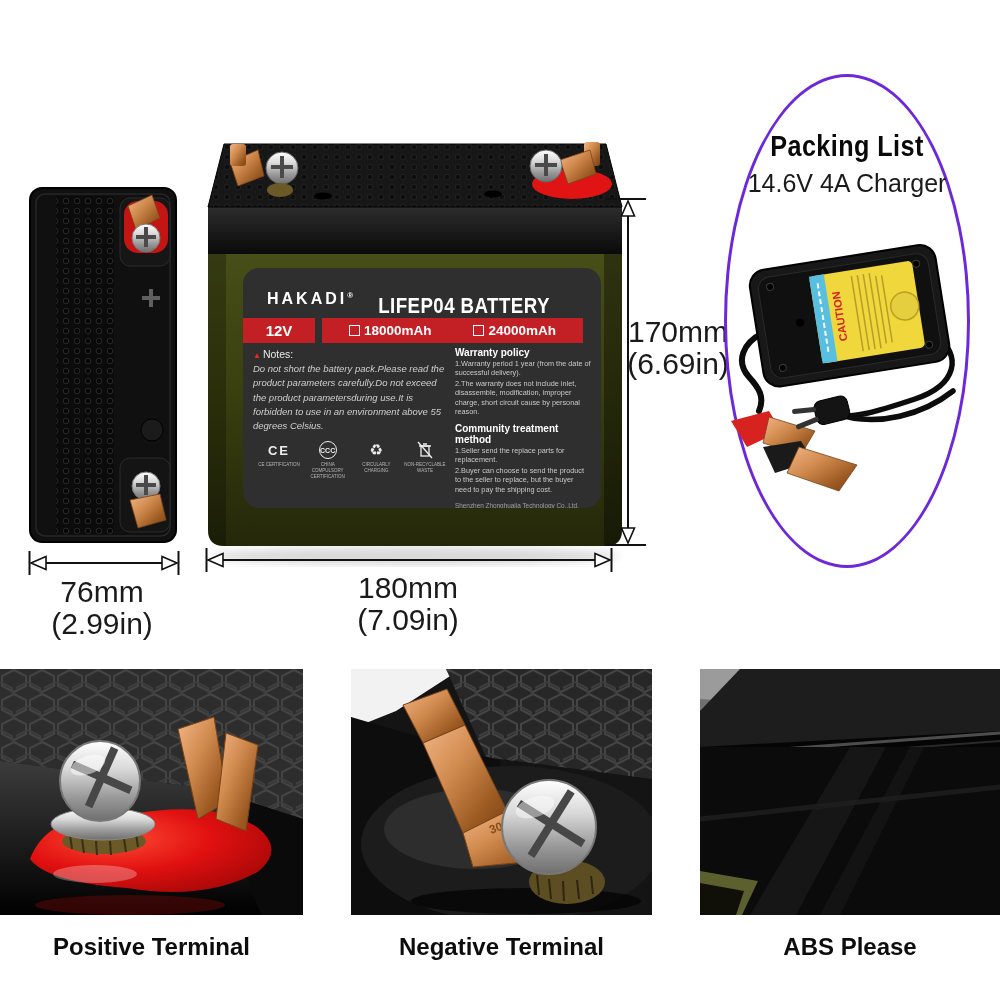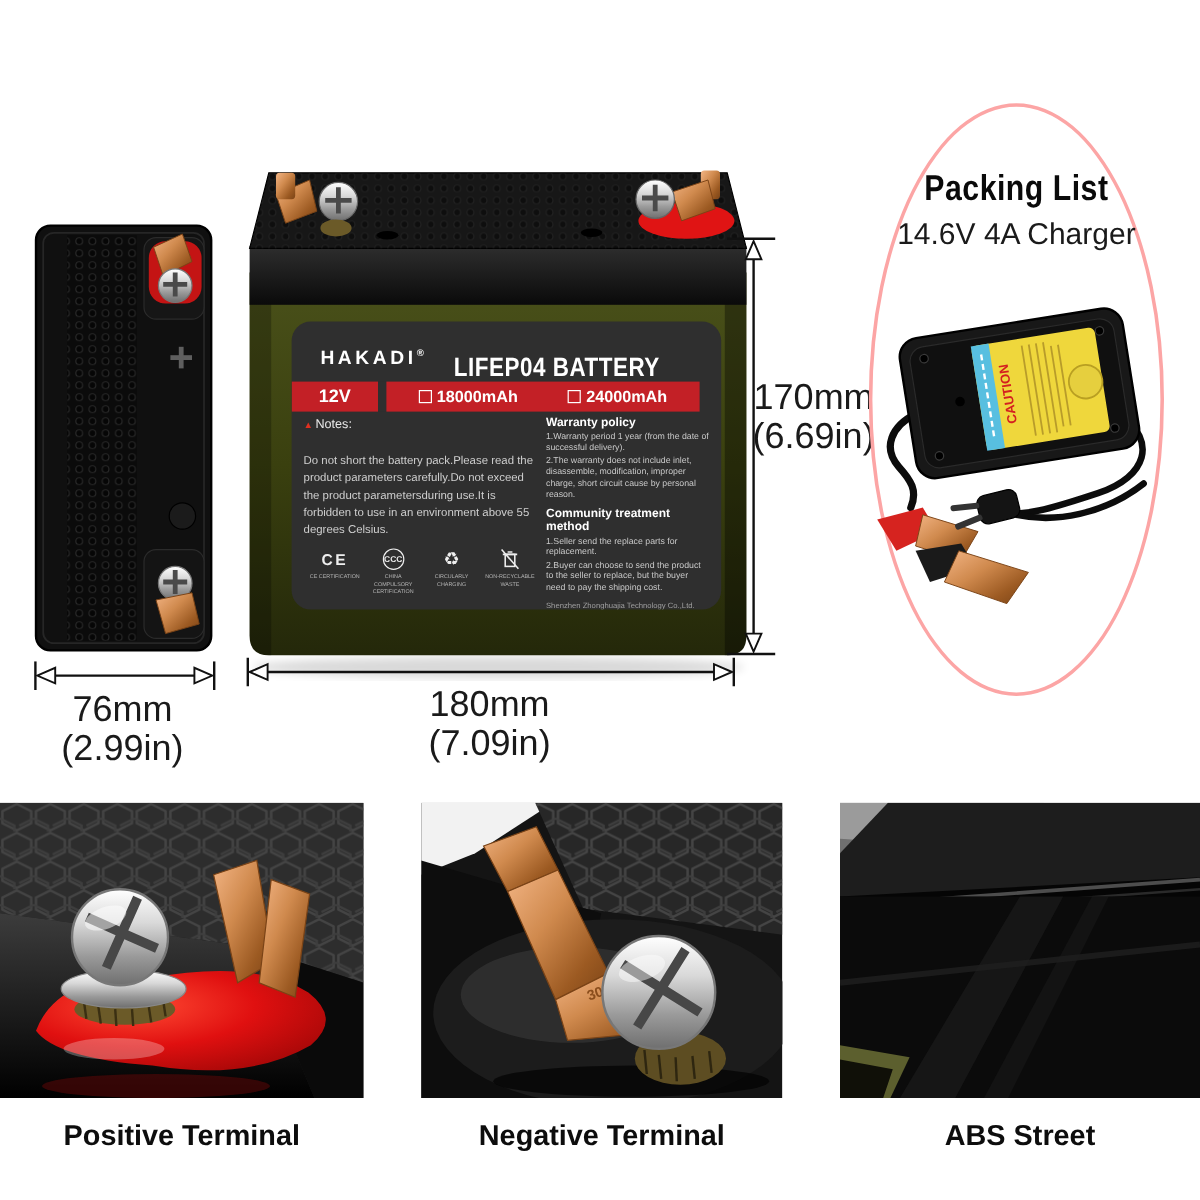--- a/index.html
+++ b/index.html
@@ -23,34 +23,34 @@
                 font-size:15px;font-weight:700;}
   .redbar .gap{width:7px;background:#2f2f2f;}
   .redbar .seg2{flex:1;background:#c32026;display:flex;align-items:center;justify-content:space-around;
                 padding:0 6px;font-size:13.5px;font-weight:700;}
   .cap-item{display:flex;align-items:center;gap:4px;}
   .cb{width:9px;height:9px;border:1.5px solid #fff;background:transparent;display:inline-block;}
   .lcol{position:absolute;left:10px;top:80px;width:198px;}
   .rcol{position:absolute;left:212px;top:78px;width:136px;}
   .notes-title{font-size:10.5px;color:#e8e8e8;}
   .notes-title .tri{color:#e03020;font-size:8px;margin-right:2px;}
-  .notes-body{font-size:9.5px;line-height:1.5;color:#cfcfcf;margin-top:18px;}
+  .notes-body{font-size:9.5px;line-height:1.5;color:#cfcfcf;margin-top:2px;font-style:italic;}
   .certs{display:flex;justify-content:space-between;margin-top:7px;padding:0 4px;}
   .cert{width:44px;text-align:center;color:#eee;}
   .cert .glyph{height:20px;display:flex;align-items:center;justify-content:center;}
   .cert .g-ce{font-size:13px;font-weight:700;letter-spacing:2px;}
   .cert .g-ccc{font-size:7px;font-weight:700;border:1.3px solid #eee;border-radius:50%;
                width:16px;height:16px;display:flex;align-items:center;justify-content:center;}
   .cert .g-rec{font-size:15px;}
   .cert .cap{font-size:4.5px;line-height:1.25;color:#b5b5b5;margin-top:2px;text-transform:uppercase;}
   .r-title{font-size:10px;font-weight:700;color:#fff;margin-top:6px;}
   .r-item{font-size:7.3px;line-height:1.3;color:#c9c9c9;margin-top:1px;}
   .address{font-size:6.4px;line-height:1.35;color:#9f9f9f;margin-top:8px;}
   
-  .pack{left:724px;top:86px;width:240px;height:488px;border:3px solid #fca5a5;border-radius:50%;}
+  .pack{left:724px;top:74px;width:240px;height:488px;border:3px solid #6d28d9;border-radius:50%;}
   .pack-title{position:absolute;left:0;top:52px;width:100%;text-align:center;font-size:30px;font-weight:700;
               transform:scaleX(.84);letter-spacing:.5px;color:#0a0a0a;}
   .pack-item{position:absolute;left:0;top:92px;width:100%;text-align:center;font-size:25px;color:#1a1a1a;}
   
   .tile{top:669px;height:246px;overflow:hidden;}
   .t1{left:0;width:303px;} .t2{left:351px;width:301px;} .t3{left:700px;width:300px;}
   .caption{top:933px;height:30px;text-align:center;font-size:24px;font-weight:700;color:#0d0d0d;}
   svg{display:block;}
 </style>
 </head>
@@ -383,15 +383,15 @@
     <rect x="0" y="78" width="300" height="168" fill="#0b0b0b"></rect>
     <polygon points="50,246 150,78 186,78 96,246" fill="#333" opacity=".30"></polygon>
     <polygon points="120,246 210,78 224,78 140,246" fill="#222" opacity=".35"></polygon>
     <path d="M0,150 L300,118" stroke="#1f1f1f" stroke-width="5" opacity=".8" fill="none"></path>
     <polygon points="0,202 58,212 42,246 0,246" fill="#5c5f2e"></polygon>
     <polygon points="0,214 44,222 36,246 0,246" fill="#101008"></polygon>
   </svg>
 
   <div class="abs caption t2">Negative Terminal</div>
   <div class="abs caption t1">Positive Terminal</div>
-  <div class="abs caption t3">ABS Street</div>
+  <div class="abs caption t3">ABS Please</div>
 
 </div>
 
 </body></html>

